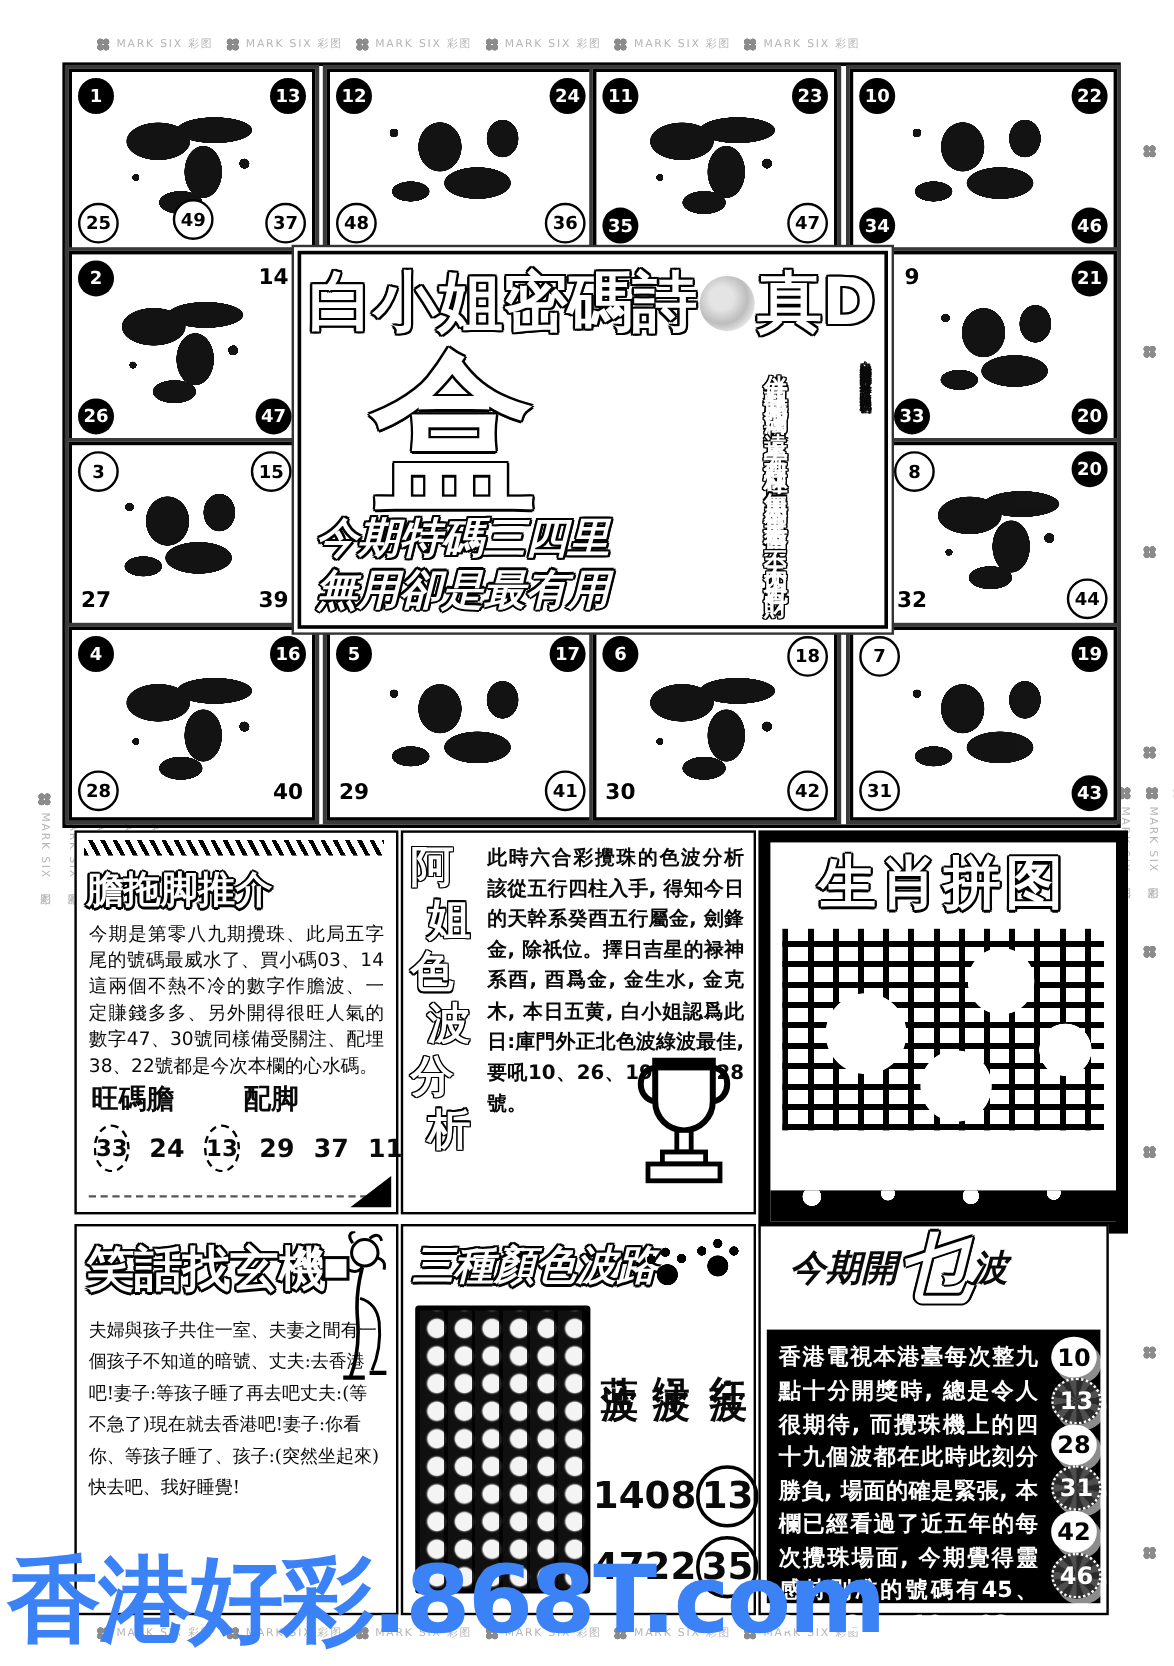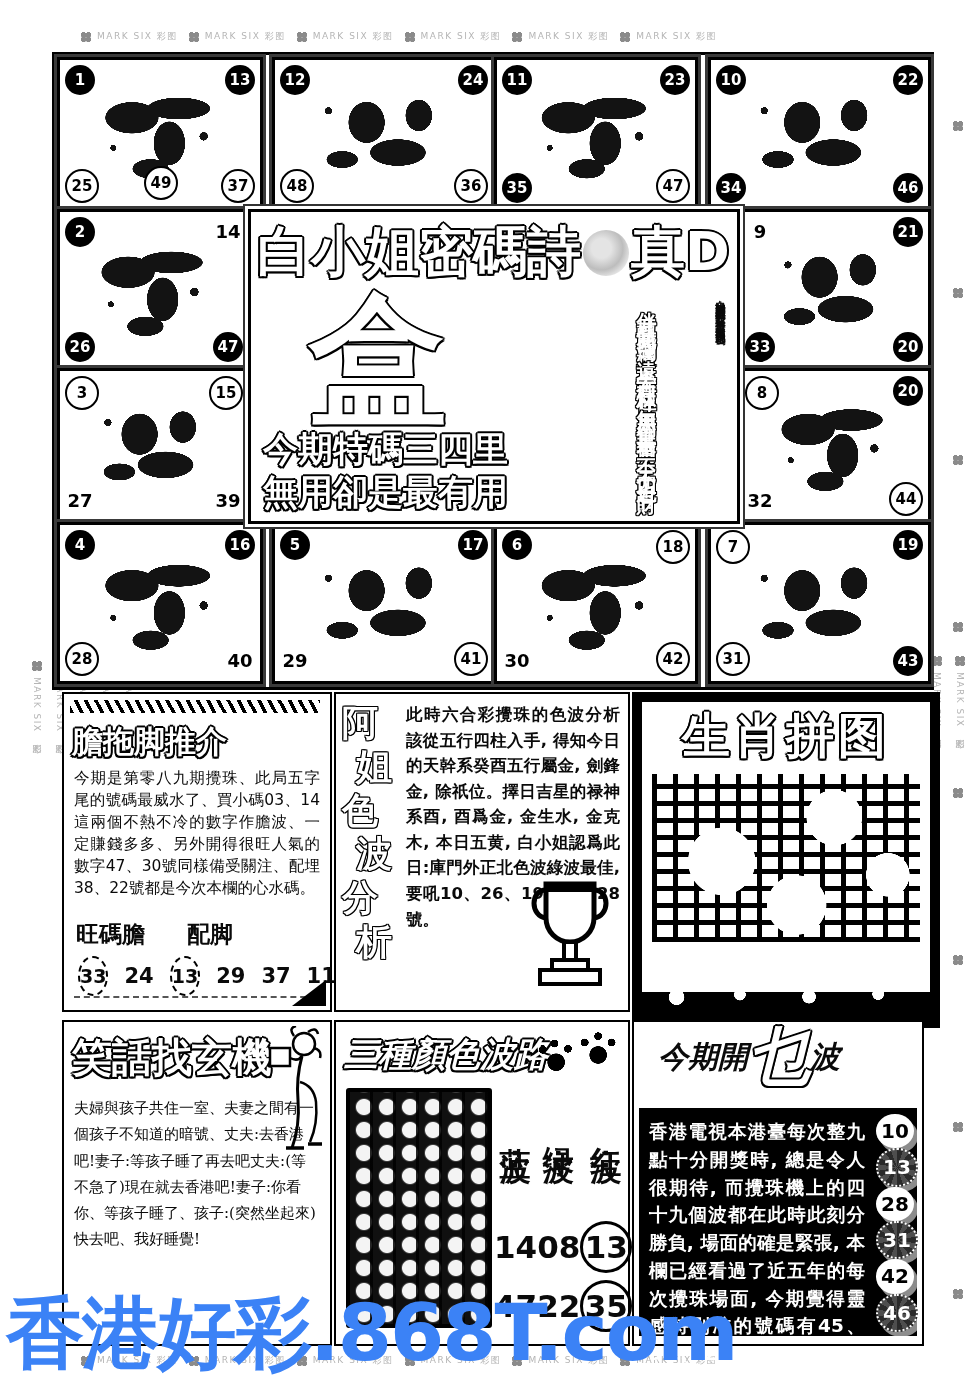--- a/index.html
+++ b/index.html
@@ -51,35 +51,35 @@
 
   
   .titleblock { position:absolute; left:248px; top:209px; width:486px; height:309px; background:#fff;
                 border:3px solid #000; box-shadow:0 0 0 3px #fff,0 0 0 5px #333; }
   .main-title { position:absolute; left:6px; top:4px; display:flex; align-items:center; white-space:nowrap;
                 font-size:54px; font-weight:900; }
   .stamp { width:46px; height:46px; border-radius:50%; flex:0 0 auto; margin:0 2px;
            background:radial-gradient(circle at 40% 40%, #e4e4e4 25%, #bdbdbd 55%, #efefef 80%); }
   .big-char { position:absolute; left:58px; top:78px; font-size:138px; font-weight:900; line-height:1; }
   .bottom-lines { position:absolute; left:12px; bottom:6px; font-size:35px; font-weight:900; line-height:1.25;
-                  white-space:nowrap; }
+                  white-space:nowrap; font-style:italic; }
   .poem { position:absolute; right:76px; top:84px; height:220px; writing-mode:vertical-rl;
           font-size:20px; font-weight:700; }
   .poem span { margin:0 8px; letter-spacing:6px; }
   .poem-note { position:absolute; right:8px; top:80px; height:218px; width:34px; writing-mode:vertical-rl;
                font-size:10px; font-weight:700; line-height:1.7; letter-spacing:1px; }
 
   
   .mbox { position:absolute; background:#fff; border:2.5px solid #000; }
   
   .boxA-title { margin:8px 8px 2px 8px; font-size:31px; font-weight:900; white-space:nowrap; }
   .boxA-hatch { height:13px; margin:6px 10px 0 6px;
        background:repeating-linear-gradient(62deg,#000 0 3.5px,transparent 3.5px 9px); }
   .boxA-body { margin:4px 10px 0 10px; font-size:15.5px; line-height:1.42; font-weight:500; text-align:justify; }
-  .boxA-labels { display:flex; gap:42px; margin:20px 0 0 12px; font-size:23px; font-weight:900;align-items:center; }
+  .boxA-labels { display:flex; gap:58px; margin:1px 0 0 12px; font-size:23px; font-weight:900;align-items:center; }
   .boxA-nums { display:flex; align-items:center; gap:16px; margin:6px 0 0 14px; font-size:21px; font-weight:bold; }
   .numcircle { width:36px; height:36px; border:2.5px dashed #000; border-radius:50%; display:inline-flex;
                align-items:center; justify-content:center; font-size:19px; }
   .boxA-dash { position:absolute; left:10px; right:14px; bottom:12px; border-top:2px dashed #555; }
   .boxA-sail { position:absolute; right:4px; bottom:4px; width:0; height:0;
                border-left:34px solid transparent; border-bottom:26px solid #000; }
   
   .sebo-title { position:absolute; left:6px; top:10px; width:58px; display:flex; flex-direction:column; gap:6px;
                 font-size:36px; font-weight:900; line-height:1.05; }
   .sebo-title span:nth-child(even){ margin-left:14px; }

